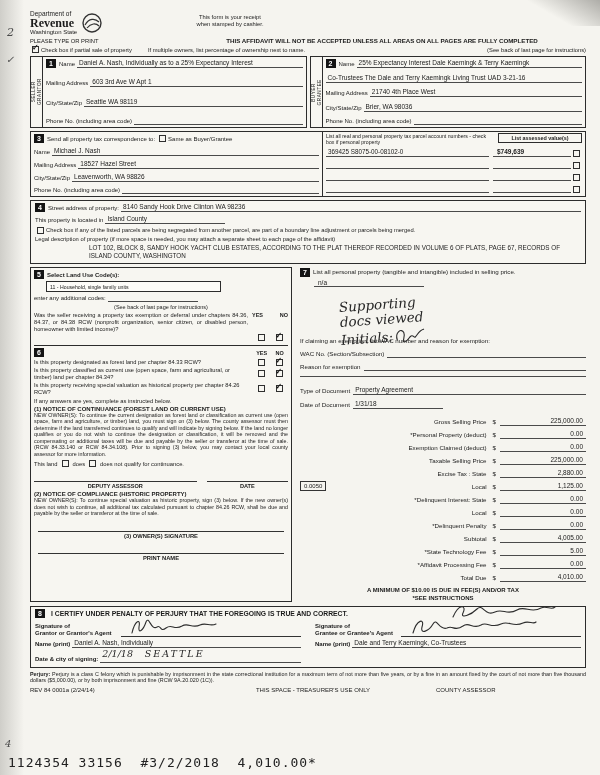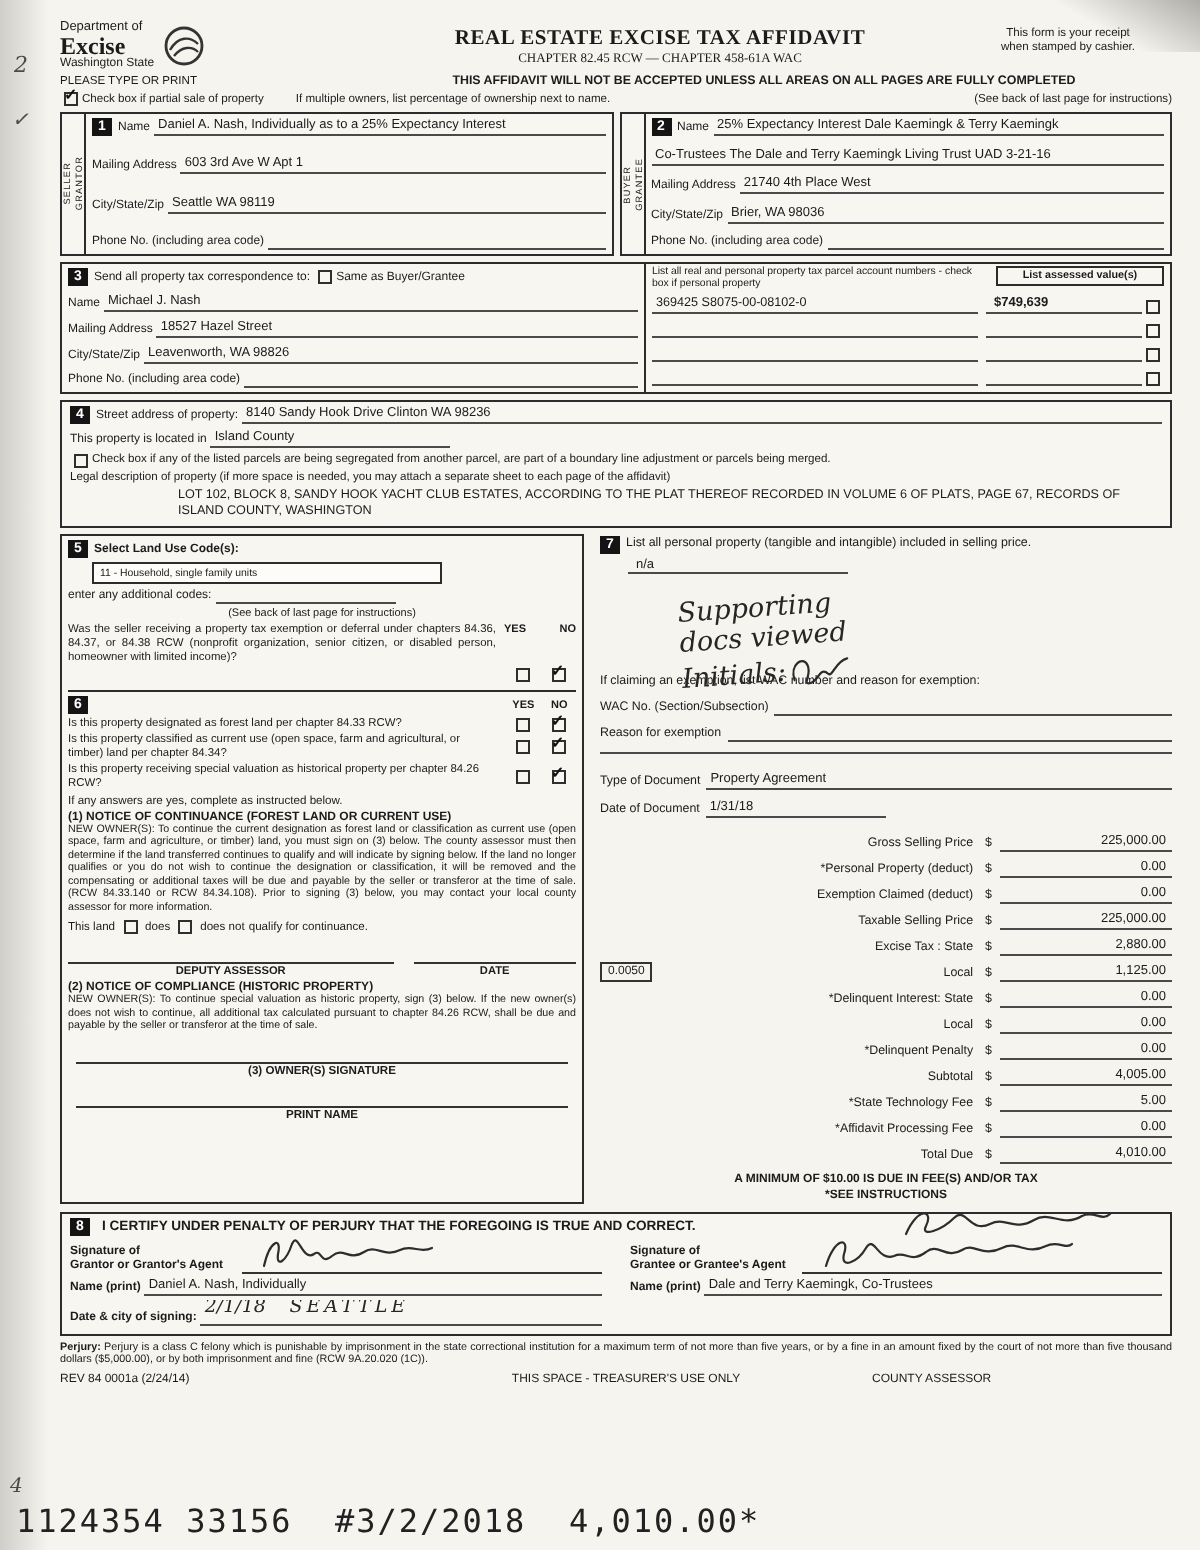--- a/index.html
+++ b/index.html
@@ -109,50 +109,46 @@
   .sline{flex:1;border-bottom:1px solid #333;position:relative;height:15px}
   .sline svg{position:absolute;bottom:-2px;left:8px}
   .handdate{font-size:9.5px}
   .handcity{font-size:9.5px;letter-spacing:2px}
   
   .perjury{margin-top:3px;font-size:5.4px;line-height:6.6px;text-align:justify}
   .footrow{display:flex;margin-top:3px;font-size:6px;align-items:center}
   .rev{width:160px}
   .treas{flex:1;text-align:center}
   .cassr{width:150px}
-  .stamp{position:absolute;left:8px;bottom:5px;font-family:"DejaVu Sans Mono",monospace;font-size:16px;letter-spacing:1px;color:#222;white-space:pre}
+  .stamp{position:absolute;left:8px;bottom:5px;font-family:"DejaVu Sans Mono",monospace;font-size:13px;letter-spacing:1px;color:#222;white-space:pre}
   .mm{position:absolute;font-family:"DejaVu Serif",serif;font-style:italic;color:#4a4a4a}
 </style>
 </head>
 <body>
 
 <div class="scan">
   <div class="edge-left"></div>
   <div class="corner-tr"></div>
   <span class="mm" style="left:7px;top:26px;font-size:11px">2</span>
   <span class="mm" style="left:6px;top:54px;font-size:10px">✓</span>
   <span class="mm" style="left:5px;top:738px;font-size:10px">4</span>
 
   <div class="content">
 
     <div class="hdr">
       <div class="logo">
         <div class="logo-txt">
           <div class="logo-dept">Department of</div>
-          <div class="logo-rev">Excise</div>
+          <div class="logo-rev">Revenue</div>
           <div class="logo-wa">Washington State</div>
         </div>
         <svg width="22" height="22" viewBox="0 0 22 22">
           <circle cx="11" cy="11" r="9" fill="none" stroke="#333" stroke-width="1.4"></circle>
           <path d="M4,13 C8,6 14,6 18,10 M6,16 C10,11 15,11 18,14" fill="none" stroke="#333" stroke-width="1.2"></path>
         </svg>
-      </div>
-      <div class="titleblk">
-        <div class="title">REAL ESTATE EXCISE TAX AFFIDAVIT</div>
-        <div class="subtitle">CHAPTER 82.45 RCW — CHAPTER 458-61A WAC</div>
       </div>
       <div class="receipt">
         <div>This form is your receipt</div>
         <div>when stamped by cashier.</div>
       </div>
     </div>
 
     <div class="row2">
       <div class="typeprint">PLEASE TYPE OR PRINT</div>
       <div class="warning">THIS AFFIDAVIT WILL NOT BE ACCEPTED UNLESS ALL AREAS ON ALL PAGES ARE FULLY COMPLETED</div>

